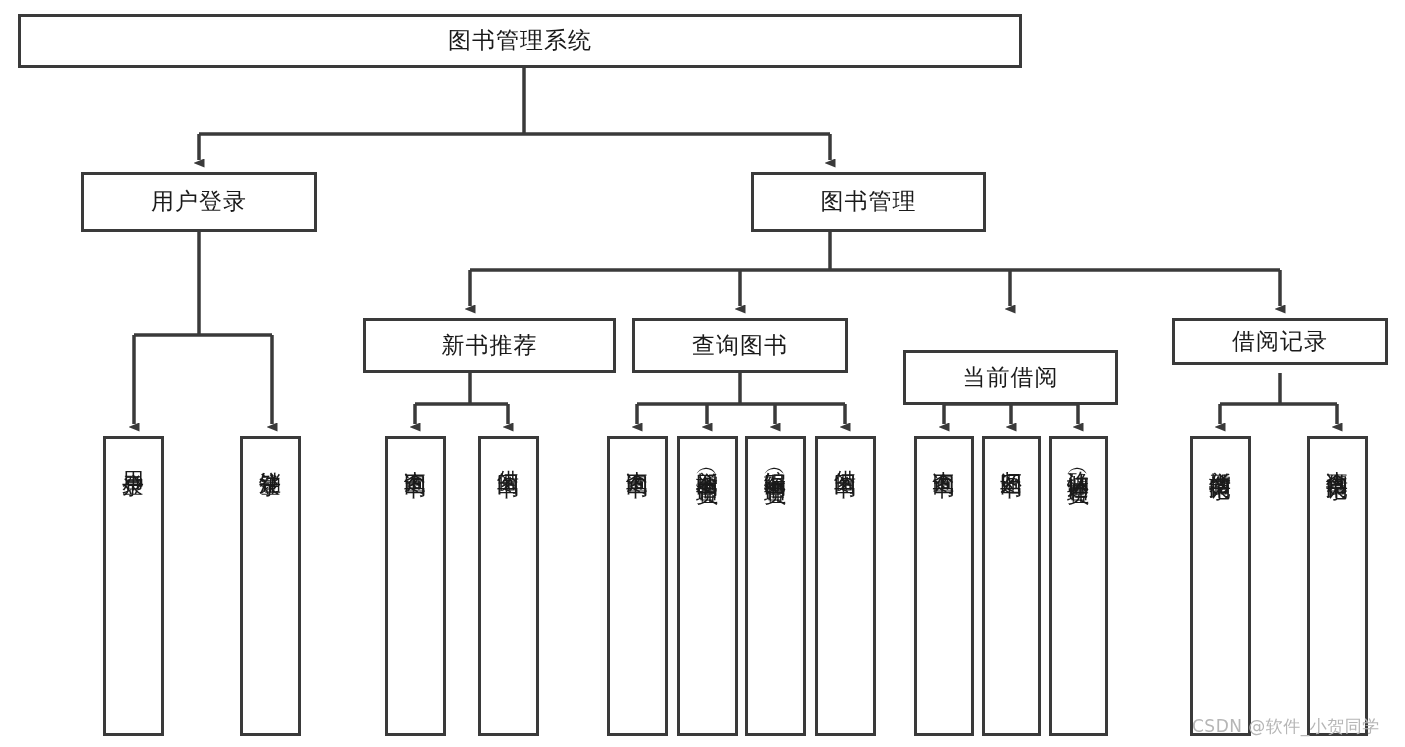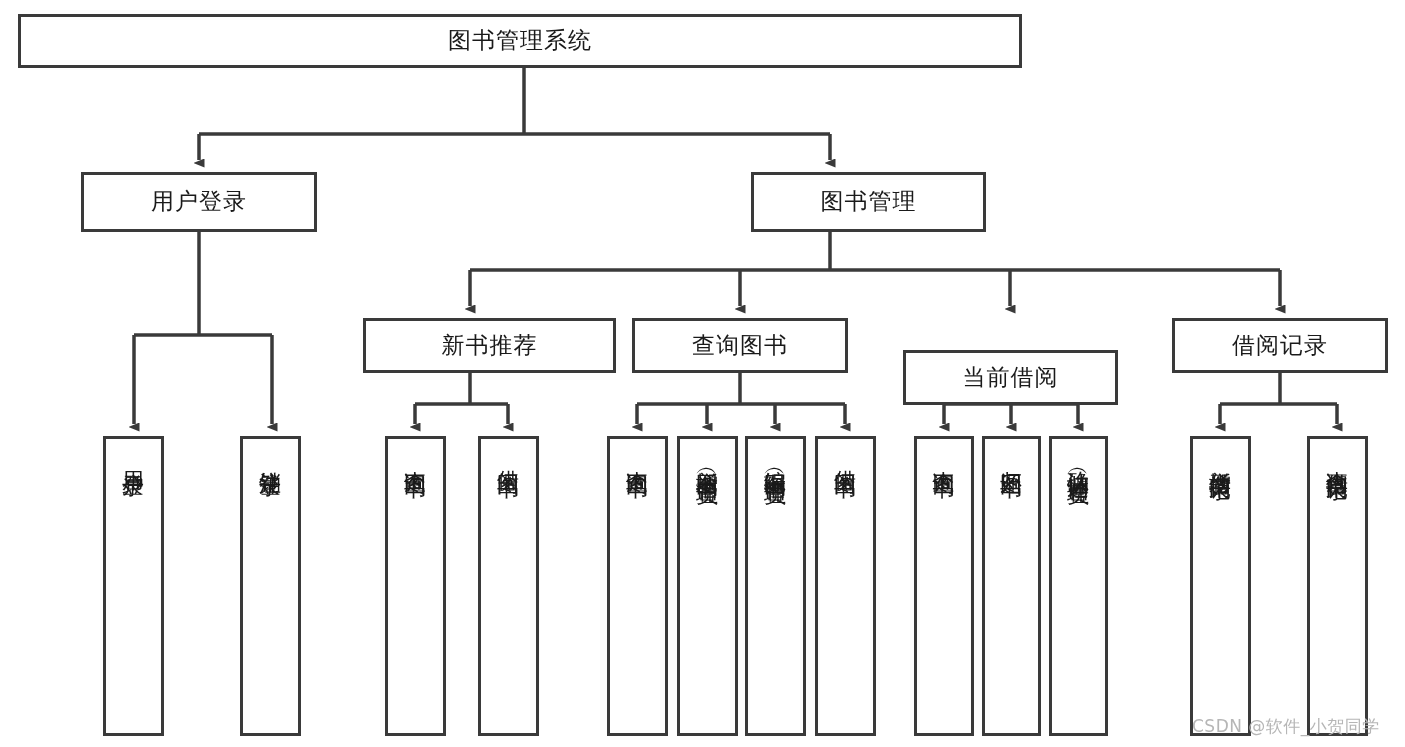--- a/index.html
+++ b/index.html
@@ -132,21 +132,21 @@
 
   <div class="node h" style="left:363px; top:318px; width:253px; height:55px;">
     <span>新书推荐</span>
   </div>
   <div class="node h" style="left:632px; top:318px; width:216px; height:55px;">
     <span>查询图书</span>
   </div>
   <div class="node h" style="left:903px; top:318px; width:215px; height:55px;margin-top:32px;">
     <span>当前借阅</span>
   </div>
-  <div class="node h" style="left:1172px; top:318px; width:216px; height:55px;">
+  <div class="node h" style="left:1172px; top:318px; width:216px; height:47px;">
     <span>借阅记录</span>
   </div>
 
   <div class="node leaf" style="left:103px; top:436px; width:61px; height:300px;">
     <span class="vlabel">用户登录</span>
   </div>
   <div class="node leaf" style="left:240px; top:436px; width:61px; height:300px;">
     <span class="vlabel">注销登录</span>
   </div>
   <div class="node leaf" style="left:385px; top:436px; width:61px; height:300px;">

